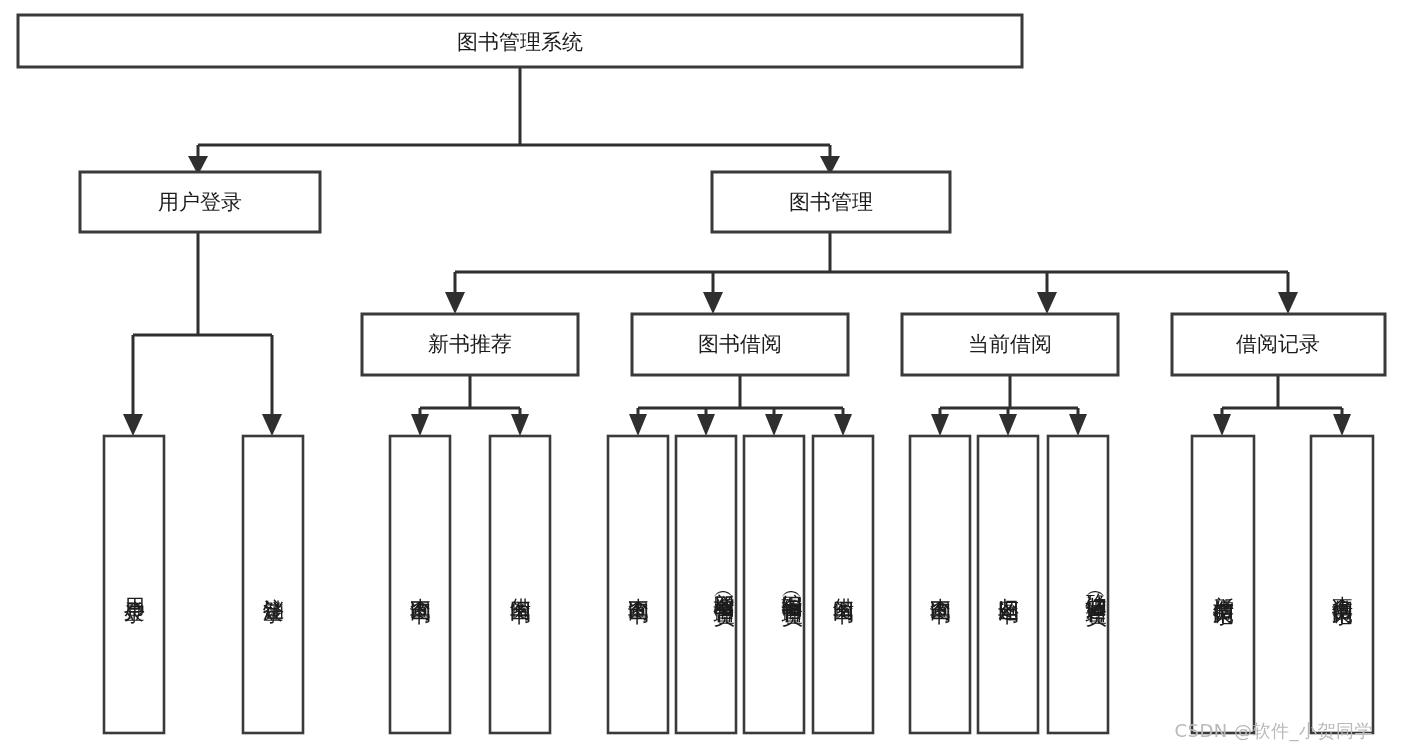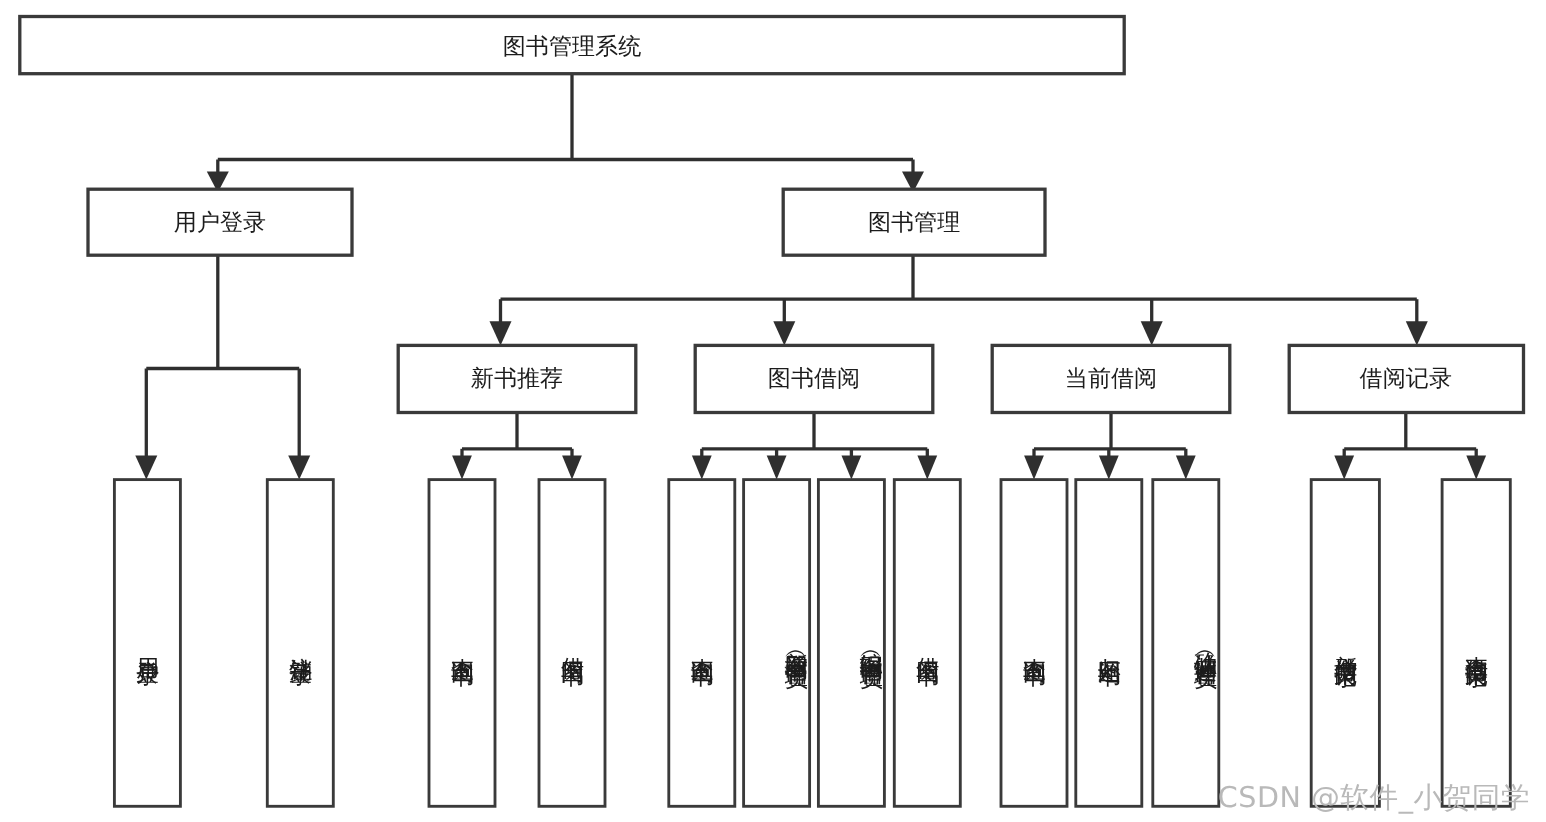--- a/index.html
+++ b/index.html
@@ -61,25 +61,25 @@
     color: #1c1c1c;
     font-family: "DejaVu Sans", "Liberation Sans", sans-serif;
     font-size: 21px;
     line-height: 1.18;
     letter-spacing: 2px;
     white-space: nowrap;
     pointer-events: none;
   }
   .watermark {
     position: absolute;
-    right: 14px;
+    right: 32px;
     bottom: 4px;
     color: #b9b9b9;
     font-family: "DejaVu Sans", "Liberation Sans", sans-serif;
-    font-size: 26px;
+    font-size: 18px;
     letter-spacing: 0.5px;
     white-space: nowrap;
   }
 </style>
 </head>
 <body>
 
 <div id="diagram-root">
 
   <svg id="flowchart" viewBox="0 0 1405 747" xmlns="http://www.w3.org/2000/svg">

